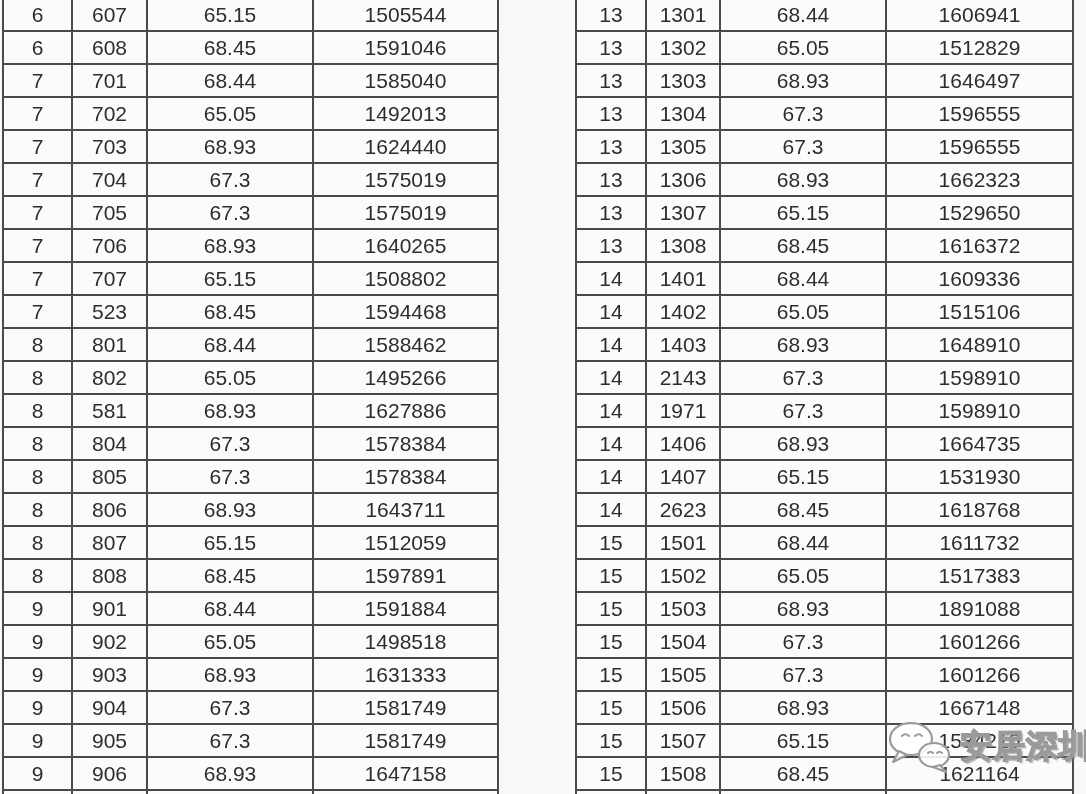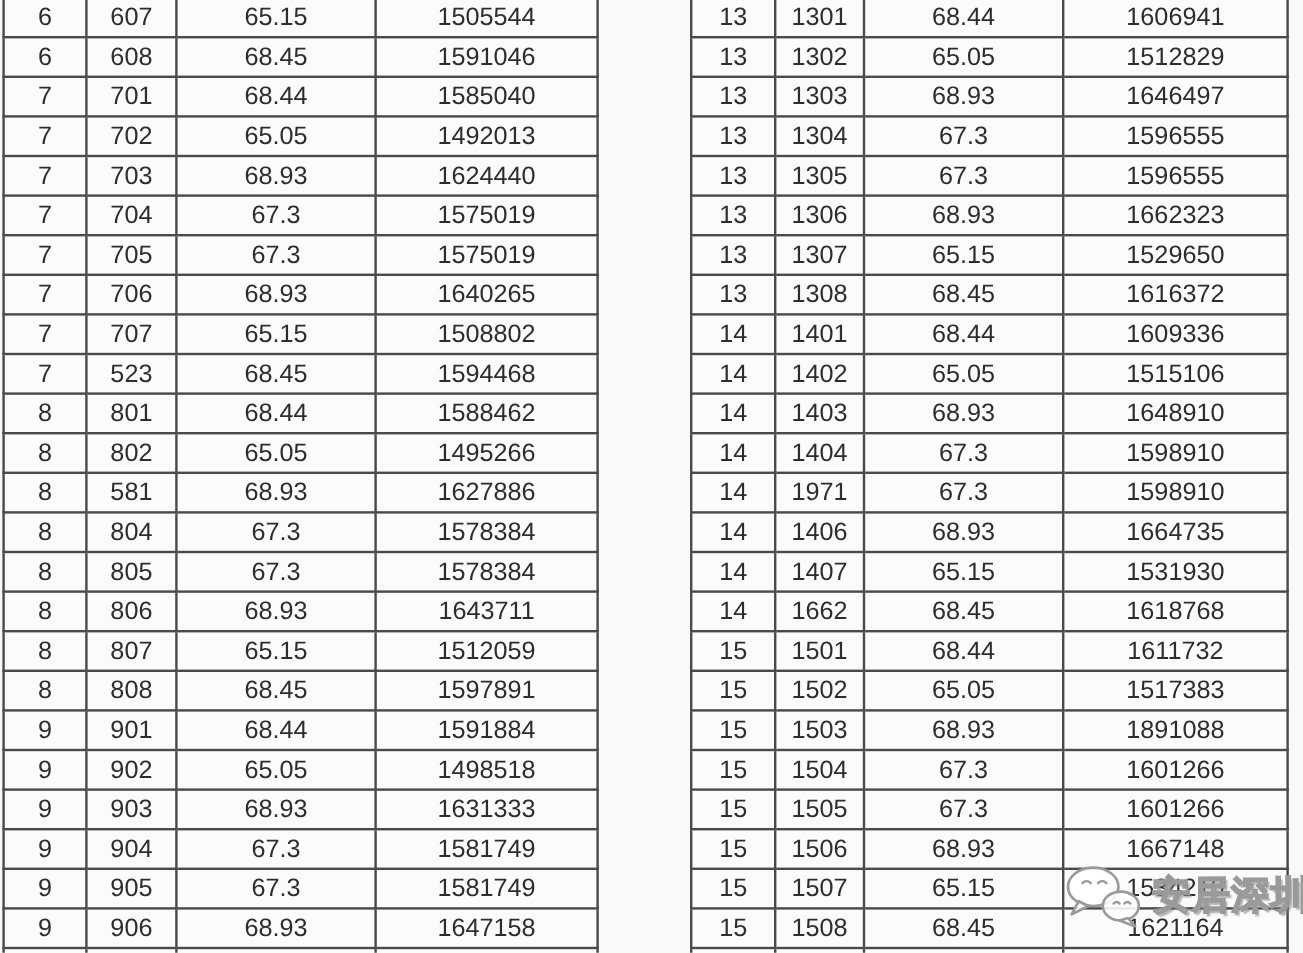--- a/index.html
+++ b/index.html
@@ -297,21 +297,21 @@
           <td>1515106</td>
         </tr>
         <tr>
           <td>14</td>
           <td>1403</td>
           <td>68.93</td>
           <td>1648910</td>
         </tr>
         <tr>
           <td>14</td>
-          <td>1404</td>
+          <td>2143</td>
           <td>67.3</td>
           <td>1598910</td>
         </tr>
         <tr>
           <td>14</td>
           <td>1971</td>
           <td>67.3</td>
           <td>1598910</td>
         </tr>
         <tr>
@@ -321,21 +321,21 @@
           <td>1664735</td>
         </tr>
         <tr>
           <td>14</td>
           <td>1407</td>
           <td>65.15</td>
           <td>1531930</td>
         </tr>
         <tr>
           <td>14</td>
-          <td>1662</td>
+          <td>2623</td>
           <td>68.45</td>
           <td>1618768</td>
         </tr>
         <tr>
           <td>15</td>
           <td>1501</td>
           <td>68.44</td>
           <td>1611732</td>
         </tr>
         <tr>

